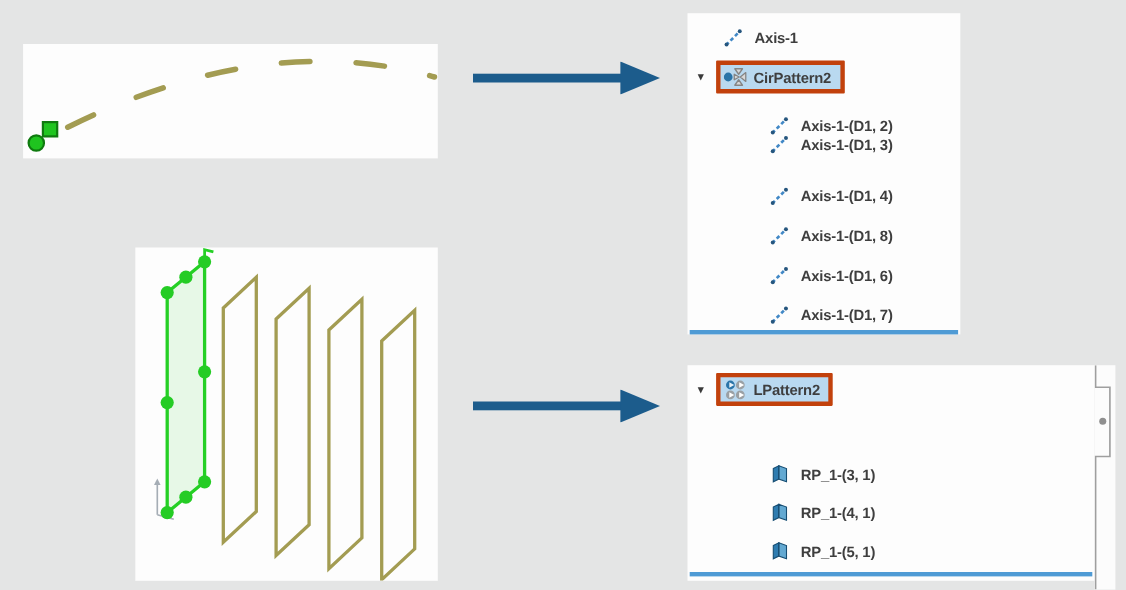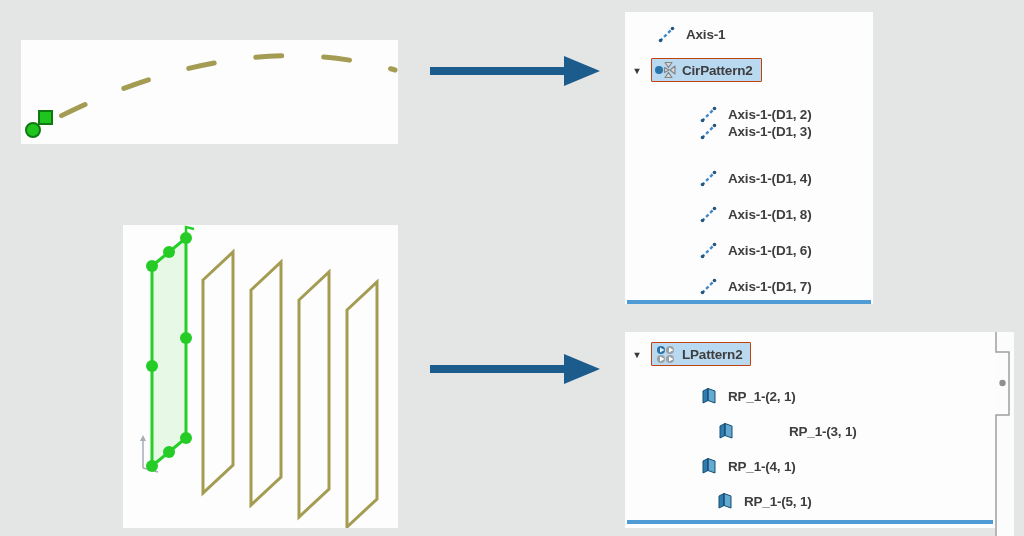--- a/index.html
+++ b/index.html
@@ -15,21 +15,21 @@
     position:absolute;height:28px;display:flex;align-items:center;
     font-size:13.5px;font-weight:600;color:#3e3e3e;letter-spacing:-0.2px;
     white-space:nowrap;cursor:default;
   }
   .trow .ticon{width:22px;height:20px;display:inline-flex;align-items:center;justify-content:center;margin-right:9px;flex:0 0 auto;}
   .expander{
     width:16px;margin-right:6px;font-size:10px;color:#3a3a3a;text-align:center;flex:0 0 auto;
   }
   .hl{
     display:inline-flex;align-items:center;
-    background:#b9d9f0;border:1px solid #c2410c;border-radius:1px;
+    background:#b9d9f0;border:4px solid #c2410c;border-radius:1px;
     padding:1px 8px 1px 2px;
   }
   .hl .ticon{margin-right:6px;}
   .arrow{position:absolute;width:170px;height:30px;}
   .sidestrip{position:absolute;background:#fcfcfc;}
   svg{display:block;}
 </style>
 </head>
 <body>
 
@@ -207,45 +207,37 @@
     <span class="hl">
       <span class="ticon">
         <svg width="19" height="19" viewBox="0 0 19 19">
             <use href="#ic-lpattern"></use>
           </svg>
       </span>
       <span>LPattern2</span>
     </span>
   </div>
 
-  <div class="trow" style="left:72px;top:50px;">
+  <div class="trow" style="left:72px;top:85px;">
     <span class="ticon">
       <svg width="19" height="18" viewBox="0 0 19 18">
           <use href="#ic-plane"></use>
         </svg>
     </span>
-    <span>RP_1-(2, 1)</span>
-  </div>
-  <div class="trow" style="left:89px;top:85px;gap:44px;">
+    <span>RP_1-(3, 1)</span>
+  </div>
+  <div class="trow" style="left:72px;top:120px;">
     <span class="ticon">
       <svg width="19" height="18" viewBox="0 0 19 18">
           <use href="#ic-plane"></use>
         </svg>
     </span>
-    <span>RP_1-(3, 1)</span>
-  </div>
-  <div class="trow" style="left:72px;top:120px;">
-    <span class="ticon">
-      <svg width="19" height="18" viewBox="0 0 19 18">
-          <use href="#ic-plane"></use>
-        </svg>
-    </span>
     <span>RP_1-(4, 1)</span>
   </div>
-  <div class="trow" style="left:88px;top:155px;justify-content:flex-end;">
+  <div class="trow" style="left:72px;top:155px;justify-content:flex-end;">
     <span class="ticon">
       <svg width="19" height="18" viewBox="0 0 19 18">
           <use href="#ic-plane"></use>
         </svg>
     </span>
     <span>RP_1-(5, 1)</span>
   </div>
 
   <div class="underline" style="bottom:4px;"></div>
 </div>

